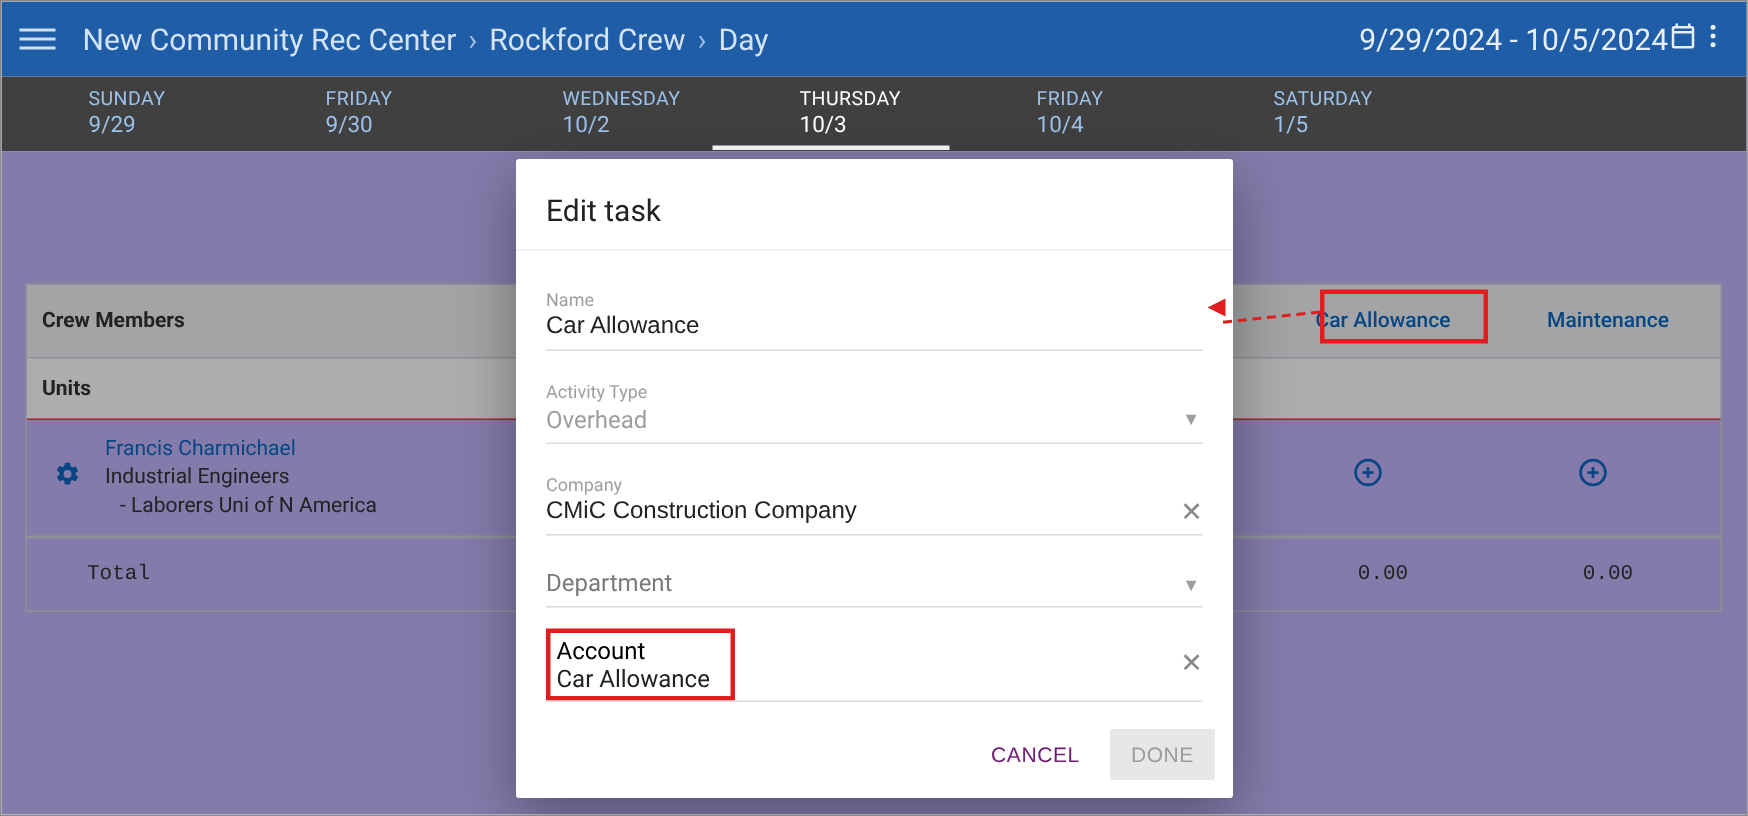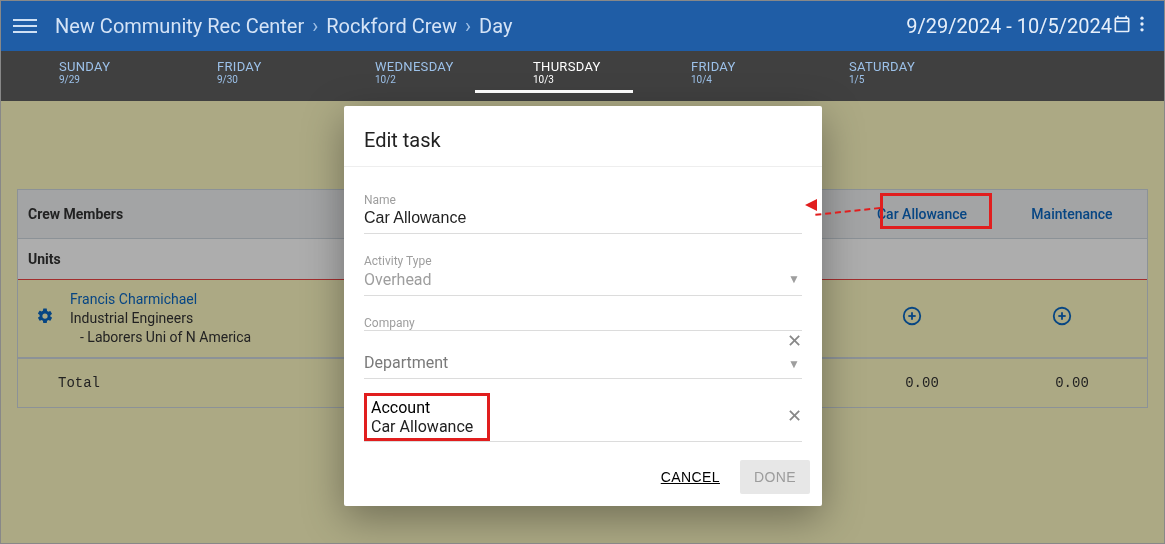--- a/index.html
+++ b/index.html
@@ -32,29 +32,29 @@
     height: 50px;
     background: #404040;
     display: flex;
     align-items: flex-start;
     padding: 8px 0 0 0;
     color: #9cc1e9;
     font-size: 13px;
   }
   .daytab { width: 158px; padding-left: 58px; cursor:pointer;}
   .daytab .dname { font-size:13px; letter-spacing:0.3px;}
-  .daytab .dnum { font-size:10px; }
+  .daytab .dnum { font-size:15px; }
   .daytab.active { color:#fff; position:relative;}
   .daytab.active::after { content:""; position:absolute; left:0; right:0; bottom:-8px; height:3px; background:#fff;}
   .daytabs .daytab:nth-child(1){ padding-left:58px;}
 
   .main-area {
     position: absolute;
     top: 100px; left:0; right:0; bottom:0;
-    background: #fef9c3;
+    background: #c4b5fd;
     padding: 16px;
   }
   .scrim {
     position:absolute; top:100px; left:0; right:0; bottom:0;
     background: rgba(0,0,0,0.32);
     z-index: 5;
   }
   .table-wrap {
     border: 1px solid #cfd8df;
     margin-top: 72px;
@@ -96,21 +96,21 @@
   .field .chev { position:absolute; right:2px; top:18px; color:#9e9e9e; font-size:12px;}
   .field .clear { position:absolute; right:0; top:14px; color:#888; font-size:18px; cursor:pointer;}
   .dept .fval { color:#7a7a7a; font-size:16px;}
   .account-box { border: 3px solid #e11e1e; padding: 0 6px 2px 4px; width: 126px; margin-top:14px; margin-bottom:0;}
   .account-box .flabel { margin-top:2px;}
   .account-field { position:relative; margin-bottom:4px;}
   .account-field::after { content:""; display:block; height:1px; background:#dcdcdc;}
   .account-field .clear { position:absolute; right:0; top:12px; color:#888; font-size:18px; cursor:pointer;}
   .actions { display:flex; justify-content:flex-end; gap:6px; padding: 10px 12px 12px; }
   .btn { height:34px; padding:0 14px; font-size:14px; border:none; cursor:pointer; border-radius:2px; letter-spacing:0.4px;}
-  .btn.cancel { background:transparent; color:#000000; font-weight:500;text-decoration:underline;}
+  .btn.cancel { background:transparent; color:#701a75; font-weight:500;}
   .btn.done { background:#e7e7e7; color:#9c9c9c; font-weight:500;}
 
   
   .callout-box {
     position:absolute; z-index:30;
     border: 3px solid #e11e1e;
     width:112px; height:36px;
     top:192px; left:879px;
     pointer-events:none;
   }
@@ -233,20 +233,21 @@
       <div class="flabel">Name</div>
       <input class="fval" value="Car Allowance" style="">
     </div>
     <div class="field disabled">
       <div class="flabel">Activity Type</div>
       <div class="fval">Overhead</div>
       <span class="chev">▼</span>
     </div>
     <div class="field">
       <div class="flabel">Company</div>
+      <input class="fval" value="CMiC Construction Company" style="">
       <span class="clear">✕</span>
     </div>
     <div class="field dept">
       <div class="fval">Department</div>
       <span class="chev" style="top:6px;">▼</span>
     </div>
 
     <div class="account-field">
       <div class="account-box">
         <div class="flabel">Account</div>

